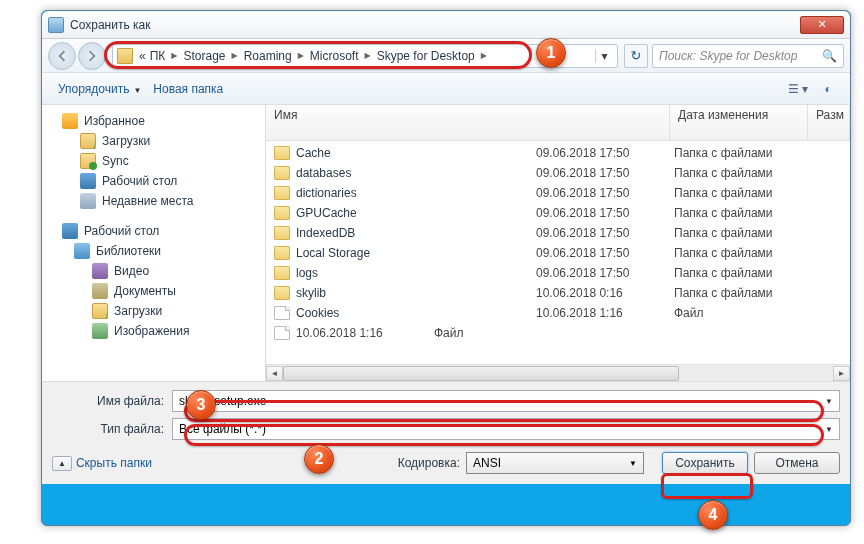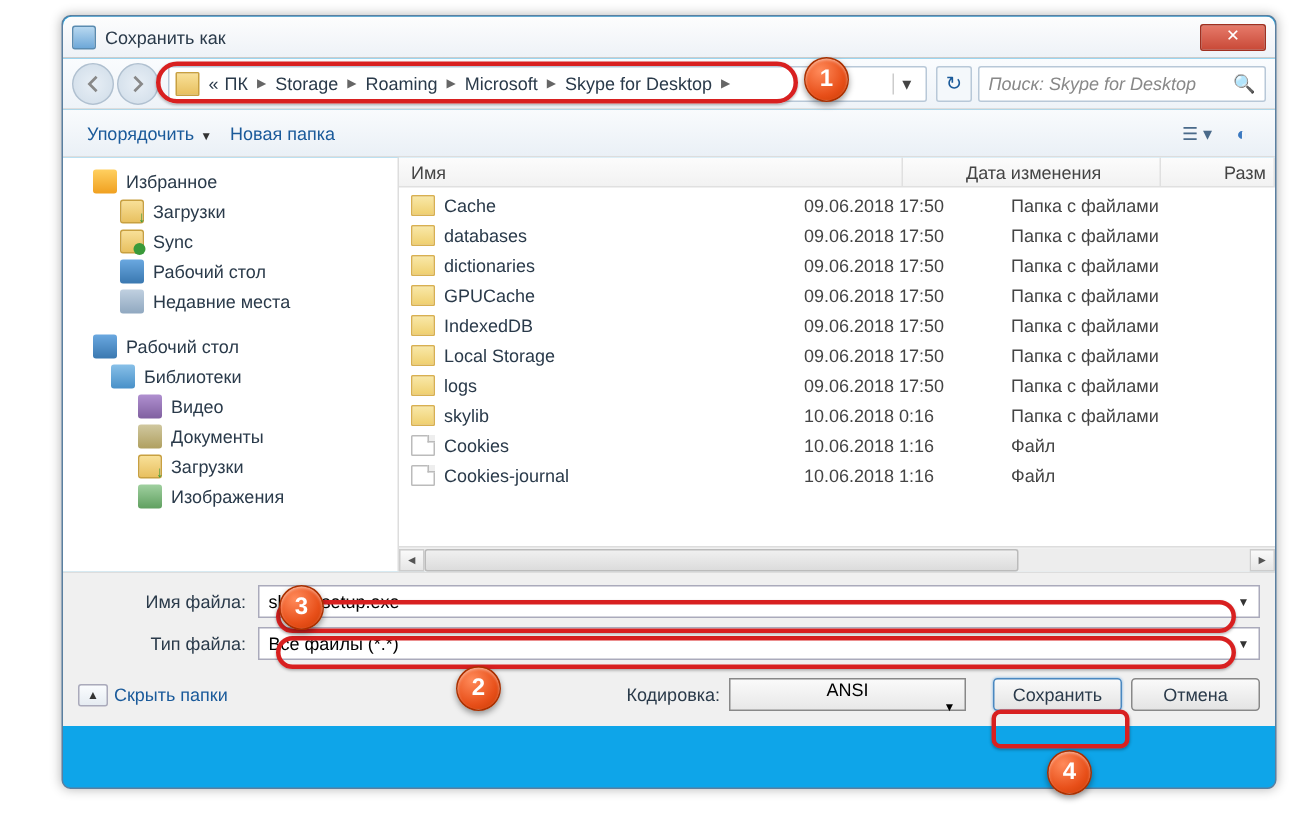--- a/index.html
+++ b/index.html
@@ -41,21 +41,21 @@
 .ico-desktop { background: linear-gradient(#6aa8e0,#3a78b0); }
 .ico-recent { background: linear-gradient(#c0d0e0,#90a8c0); }
 .ico-lib { background: linear-gradient(#88c0e8,#4890c8); }
 .ico-vid { background: linear-gradient(#b090d0,#8060a0); }
 .ico-doc { background: linear-gradient(#d0c8a0,#b0a060); }
 .ico-down { background: linear-gradient(#f8e098,#e8c060); border: 1px solid #c8a040; position: relative; }
 .ico-down::after { content: '↓'; position: absolute; right: -2px; bottom: -3px; color: #3a9a3a; font-size: 10px; font-weight: bold; }
 .ico-img { background: linear-gradient(#a0d0a0,#60a060); }
 
 .file-area { flex: 1; background: #fff; display: flex; flex-direction: column; }
-.file-hdr { display: flex; height: 20px; border-bottom: 1px solid #e0e0e0; background: linear-gradient(#fcfcfc,#f2f2f2); gap: 34px; }
+.file-hdr { display: flex; height: 36px; border-bottom: 1px solid #e0e0e0; background: linear-gradient(#fcfcfc,#f2f2f2); }
 .fh-col { padding: 3px 8px; border-right: 1px solid #e0e0e0; color: #444; }
 .fh-name { flex: 1; }
 .fh-date { width: 138px; }
 .fh-type { width: 134px; }
 .fh-size { width: 42px; }
 .file-list { flex: 1; overflow: hidden; padding: 2px 0; }
 .file-row { display: flex; align-items: center; height: 20px; padding: 0 8px; color: #2a3a4a; }
 .fr-ico { width: 16px; height: 14px; margin-right: 6px; flex-shrink: 0; }
 .fr-folder { background: linear-gradient(#f8e8a8,#f0d070); border: 1px solid #d8b050; border-radius: 1px; }
 .fr-file { background: #fff; border: 1px solid #bbb; border-radius: 1px; position: relative; }
@@ -71,21 +71,21 @@
 
 .bottom { background: #f0f0f0; border-top: 1px solid #ddd; padding: 8px 10px; }
 .field-row { display: flex; align-items: center; margin-bottom: 6px; }
 .field-lbl { width: 120px; text-align: right; padding-right: 8px; color: #2a3a4a; }
 .field-input { flex: 1; height: 22px; border: 1px solid #aab; background: #fff; padding: 0 6px; display: flex; align-items: center; position: relative; }
 .field-input .arr { margin-left: auto; font-size: 8px; color: #333; }
 .btn-row { display: flex; align-items: center; padding: 6px 0 2px; }
 .hide-folders { color: #1a5a9a; display: flex; align-items: center; gap: 4px; }
 .hide-folders::before { content: '▲'; font-size: 8px; color: #333; border: 1px solid #aab; background: linear-gradient(#fafcfe,#e6ecf2); padding: 2px 5px; border-radius: 2px; }
 .enc-lbl { margin-left: auto; margin-right: 6px; color: #2a3a4a; }
-.enc-sel { width: 158px; height: 22px; border: 1px solid #888; background: linear-gradient(#fafafa,#e8e8e8); padding: 0 6px; display: flex; align-items: center; margin-right: 12px; flex-direction: column; }
+.enc-sel { width: 178px; height: 22px; border: 1px solid #888; background: linear-gradient(#fafafa,#e8e8e8); padding: 0 6px; display: flex; align-items: center; margin-right: 12px; }
 .enc-sel .arr { margin-left: auto; font-size: 8px; }
 .btn { width: 86px; height: 22px; border: 1px solid #888; background: linear-gradient(#fafafa,#e4e4e4); border-radius: 3px; text-align: center; line-height: 20px; margin-left: 6px; color: #2a3a4a; }
 .btn-primary { border-color: #4a88c0; box-shadow: 0 0 2px #6aa8e0; }
 
 .red-ring { position: absolute; border: 3px solid #d82020; border-radius: 14px; pointer-events: none; box-shadow: 0 1px 2px rgba(0,0,0,0.3); }
 .ring1 { left: 104px; top: 41px; width: 428px; height: 28px; }
 .ring3 { left: 184px; top: 400px; width: 640px; height: 22px; border-radius: 11px; }
 .ring2 { left: 184px; top: 424px; width: 640px; height: 22px; border-radius: 11px; }
 .ring4 { left: 661px; top: 473px; width: 92px; height: 26px; border-radius: 6px; }
 
@@ -264,21 +264,20 @@
           </div>
           <div class="file-row">
             <div class="fr-ico fr-file"></div>
             <div class="fr-name">Cookies</div>
             <div class="fr-date">10.06.2018 1:16</div>
             <div class="fr-type">Файл</div>
             <div class="fr-size"></div>
           </div>
           <div class="file-row">
             <div class="fr-ico fr-file"></div>
-            <div class="fr-name">Cookies-journal</div>
             <div class="fr-date">10.06.2018 1:16</div>
             <div class="fr-type">Файл</div>
             <div class="fr-size"></div>
           </div>
         </div>
       <div class="hscroll">
         <div class="hs-btn">◄</div>
         <div class="hs-track">
             <div class="hs-thumb"></div>
           </div>

